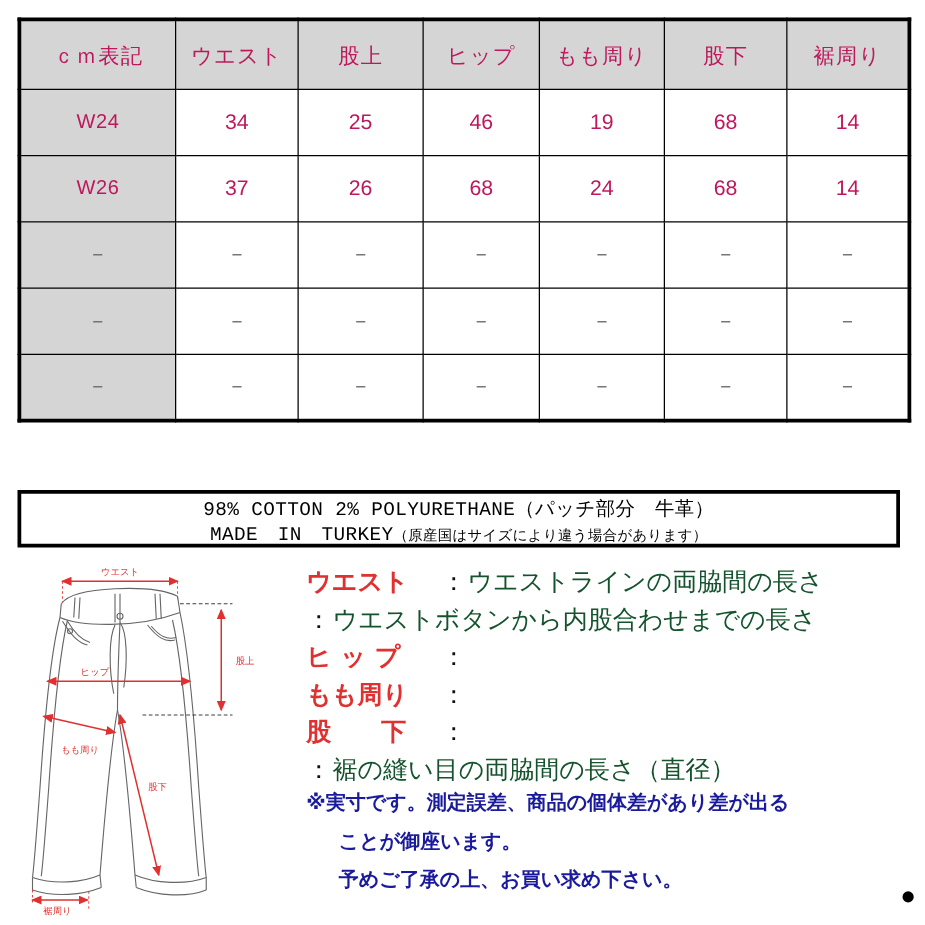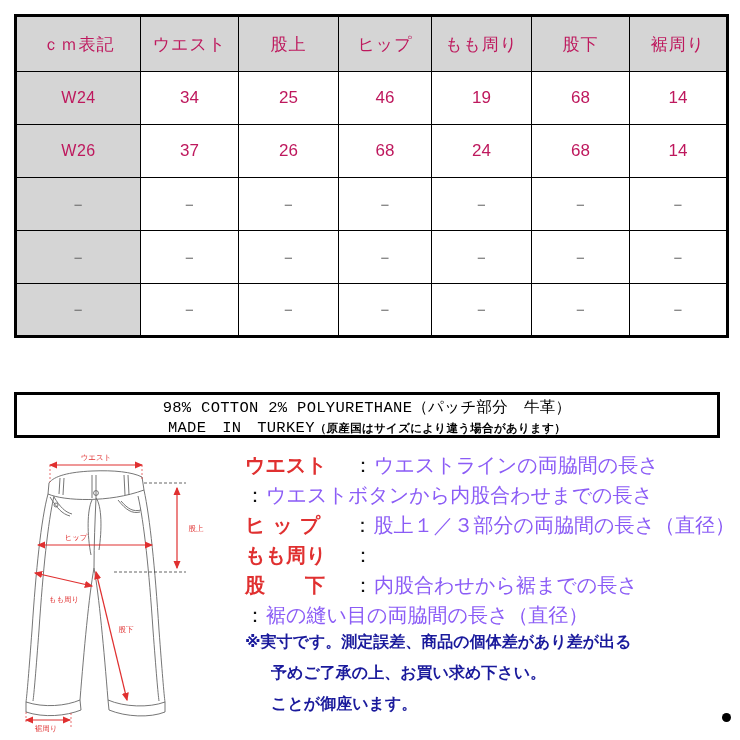--- a/index.html
+++ b/index.html
@@ -95,21 +95,21 @@
     letter-spacing: 0.3px;
   }
   .mat-line2 {
     font-size: 15.5px;
     line-height: 20px;
     letter-spacing: 0.3px;
   }
   .mat-small {
     font-size: 11.5px;
     font-family: "Liberation Sans", "DejaVu Sans", sans-serif;
-    font-weight: bold;
+    font-weight: normal;
   }
 
   
   #jeans-diagram {
     position: absolute;
     left: 14px;
     top: 450px;
     width: 226px;
     height: 285px;
   }
@@ -138,21 +138,21 @@
     letter-spacing: 0px;
   }
   .lg-term.spaced { letter-spacing: 0px; }
   .lg-colon {
     color: #111;
     font-size: 20px;
     font-family: "DejaVu Sans", sans-serif;
     margin-right: 1px;
   }
   .lg-desc {
-    color: #8b5cf6;
+    color: #14532d;
     font-size: 20px;
     font-family: "DejaVu Sans", sans-serif;
     text-align: right;
   }
   .note-row {
     height: 31px;
     white-space: nowrap;
     color: #1a1a9c;
     font-size: 16px;
     font-family: "DejaVu Sans", sans-serif;
@@ -351,34 +351,32 @@
     <span class="lg-colon">：</span>
     <span class="lg-desc">ウエストラインの両脇間の長さ</span>
   </div>
   <div class="legend-row">
     <span class="lg-colon">：</span>
     <span class="lg-desc">ウエストボタンから内股合わせまでの長さ</span>
   </div>
   <div class="legend-row">
     <span class="lg-term spaced">ヒ ッ プ</span>
     <span class="lg-colon">：</span>
-    <span class="lg-desc">股上１／３部分の両脇間の長さ（直径）</span>
   </div>
   <div class="legend-row">
     <span class="lg-term">もも周り</span>
     <span class="lg-colon">：</span>
   </div>
   <div class="legend-row">
     <span class="lg-term spaced">股　　下</span>
     <span class="lg-colon">：</span>
-    <span class="lg-desc">内股合わせから裾までの長さ</span>
   </div>
   <div class="legend-row">
     <span class="lg-colon">：</span>
     <span class="lg-desc">裾の縫い目の両脇間の長さ（直径）</span>
   </div>
 
   <div class="note-row">※実寸です。測定誤差、商品の個体差があり差が出る</div>
+  <div class="note-row indent">ことが御座います。</div>
   <div class="note-row indent2">予めご了承の上、お買い求め下さい。</div>
-  <div class="note-row indent">ことが御座います。</div>
 </div>
 
 <div id="corner-dot"></div>
 
 </body></html>

